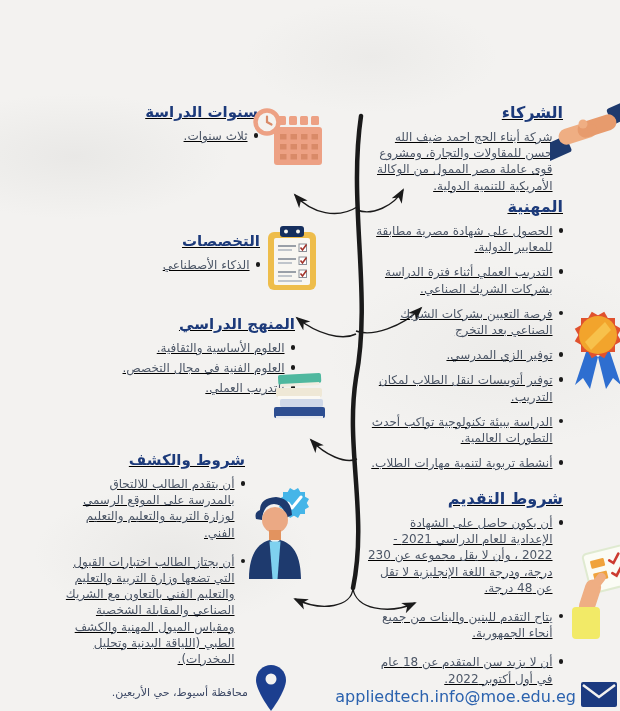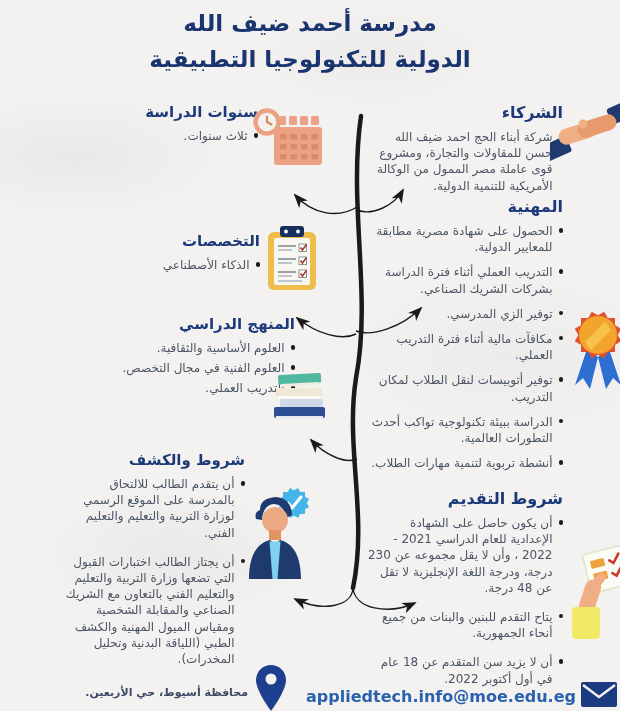--- a/index.html
+++ b/index.html
@@ -9,28 +9,28 @@
     background:
       radial-gradient(ellipse 220px 90px at 12% 22%, rgba(188,188,186,.18), transparent 70%),
       radial-gradient(ellipse 260px 130px at 82% 50%, rgba(188,188,186,.12), transparent 70%),
       radial-gradient(ellipse 200px 100px at 28% 78%, rgba(180,180,178,.15), transparent 70%),
       radial-gradient(ellipse 180px 80px at 60% 8%, rgba(185,185,183,.12), transparent 70%),
       #f3f2f0;
   }
   .title{position:absolute;top:6px;left:0;right:0;text-align:center;
     color:#19346f;font-weight:bold;font-size:23px;line-height:1.55;direction:rtl;}
   .spine-svg{position:absolute;top:0;left:0;pointer-events:none;}
-  .sec{position:absolute;direction:rtl;text-align:right;}
+  .sec{position:absolute;direction:rtl;text-align:right;text-decoration:underline;}
   .h{color:#1c3a7a;font-weight:bold;font-size:15px;margin:0 0 7px 0;}
   .h-lg{font-size:16px;}
   .li{display:flex;align-items:flex-start;direction:rtl;margin-bottom:9px;}
   .dot{flex:0 0 auto;width:4.5px;height:4.5px;border-radius:50%;background:#1a1a1a;margin-top:5px;margin-left:6px;}
   .t{color:#4b5565;font-size:12px;line-height:1.35;}
   .icon{position:absolute;}
-  .foot-text{position:absolute;font-size:11px;font-weight:bold;color:#3d4965;direction:rtl;}
+  .foot-text{position:absolute;font-size:11px;font-weight:normal;color:#3d4965;direction:rtl;}
   .email{color:#2b62ae;direction:ltr;font-size:16px;}
   .gap-lg .li{margin-bottom:13px;text-align:right;}
   .gap-sm .li{margin-bottom:4px;}
 </style>
 </head>
 <body>
 
 <div class="canvas">
 
   <svg class="spine-svg" width="620" height="711" viewBox="0 0 620 711">
@@ -44,24 +44,20 @@
       <path d="M357,210 C372,216 394,206 403,190" marker-end="url(#arw)"></path>
       <path d="M357,207 C338,219 312,214 295,195" marker-end="url(#arw)"></path>
       <path d="M356,334 C342,341 317,334 297,318" marker-end="url(#arw)"></path>
       <path d="M356,331 C372,337 402,327 421,308" marker-end="url(#arw)"></path>
       <path d="M357,459 C345,464 325,455 311,440" marker-end="url(#arw)"></path>
       <path d="M353,588 C352,607 322,612 295,599" marker-end="url(#arw)"></path>
       <path d="M353,588 C355,609 388,615 415,603" marker-end="url(#arw)"></path>
     </g>
   </svg>
 
-  <div class="title">
-    <div>مدرسة أحمد ضيف الله</div>
-    <div>الدولية للتكنولوجيا التطبيقية</div>
-  </div>
 
   <section class="sec" style="top:103px;right:57px;width:195px">
     <h2 class="h h-lg">الشركاء</h2>
     <div class="li">
       <span class="dot"></span>
       <span class="t">شركة أبناء الحج احمد ضيف الله حسن للمقاولات والتجارة، ومشروع قوى عاملة مصر الممول من الوكالة الأمريكية للتنمية الدولية.</span>
     </div>
   </section>
 
   <section class="sec" style="top:197px;right:57px;width:200px">
@@ -69,25 +65,25 @@
     <div class="li">
         <span class="dot"></span>
         <span class="t">الحصول على شهادة مصرية مطابقة للمعايير الدولية.</span>
       </div>
     <div class="li">
         <span class="dot"></span>
         <span class="t">التدريب العملي أثناء فترة الدراسة بشركات الشريك الصناعي.</span>
       </div>
     <div class="li">
         <span class="dot"></span>
+        <span class="t">فرصة التعيين بشركات الشريك الصناعي بعد التخرج</span>
+      </div>
+    <div class="li">
+        <span class="dot"></span>
         <span class="t">توفير الزي المدرسي.</span>
-      </div>
-    <div class="li">
-        <span class="dot"></span>
-        <span class="t">مكافآت مالية أثناء فترة التدريب العملي.</span>
       </div>
     <div class="li">
         <span class="dot"></span>
         <span class="t">توفير أتوبيسات لنقل الطلاب لمكان التدريب.</span>
       </div>
     <div class="li">
         <span class="dot"></span>
         <span class="t">الدراسة ببيئة تكنولوجية تواكب أحدث التطورات العالمية.</span>
       </div>
     <div class="li">

